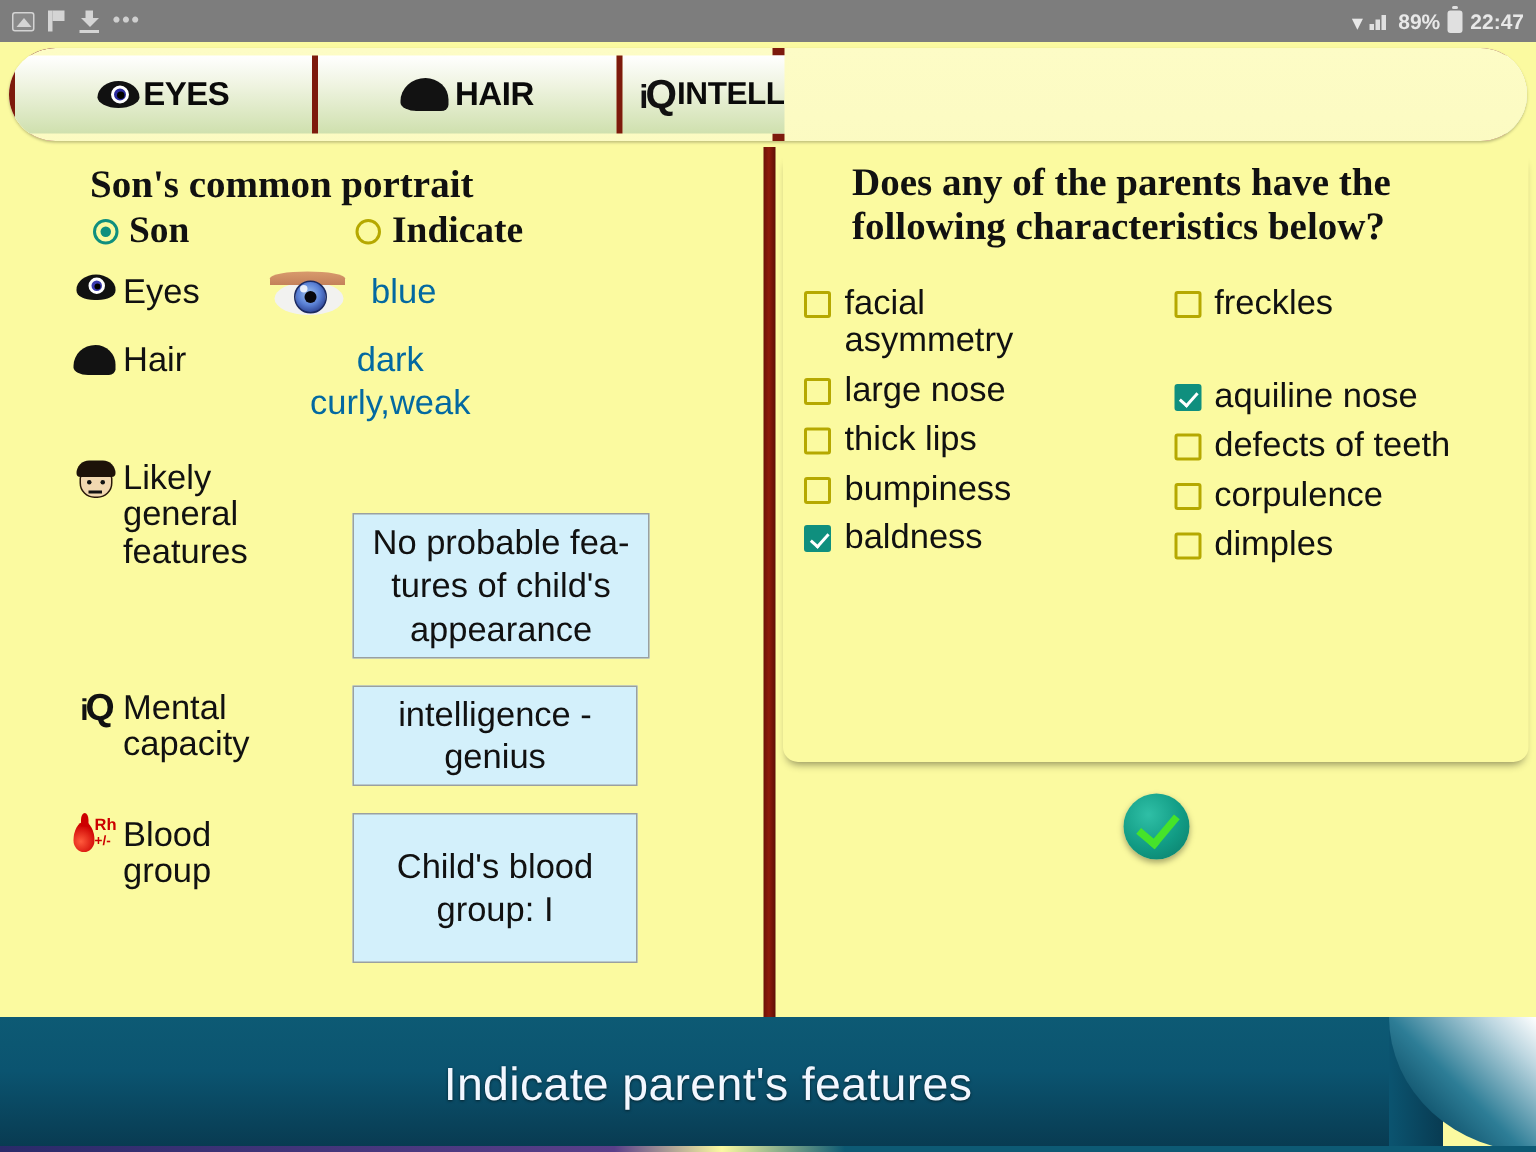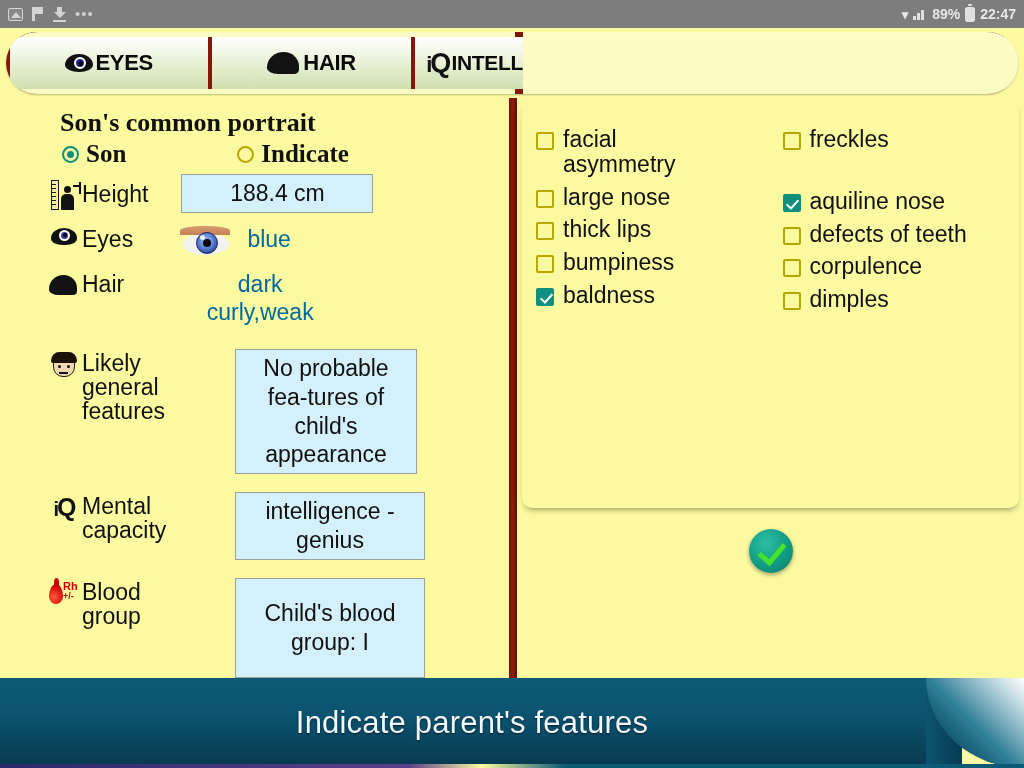--- a/index.html
+++ b/index.html
@@ -145,21 +145,21 @@
     padding:4px 6px; line-height:1.25;
   }
 
   .row-height{ align-items:center; }
   .row-height .txtbox{ width:192px; margin-left:33px; }
 
   .swatch-row{ display:flex; align-items:flex-start; }
   .swatch{ flex:0 0 auto; margin-left:45px; }
   .swtext{ font-size:23px; color:#0369a1; text-align:center; line-height:1.25; margin-left:26px; width:130px; }
 
-  .box-general{ width:182px; margin-left:33px; }
+  .box-general{ width:198px; margin-left:33px;margin-top:38px; }
   .box-mental{ width:190px; margin-left:33px; }
   .box-blood{ width:190px; margin-left:33px; height:100px; display:flex;align-items:center;justify-content:center;}
 
   
   .ic-height{ width:26px;height:30px;position:relative;}
   .ic-height .ruler{position:absolute;left:0;top:0;width:8px;height:30px;background:#f6e9a8;border:1.5px solid #1a1a1a;}
   .ic-height .ruler i{position:absolute;left:0;width:4px;height:1px;background:#1a1a1a;}
   .ic-height .person{position:absolute;left:9px;top:6px;width:15px;height:24px;}
   .ic-height .person:before{content:"";position:absolute;left:4px;top:0;width:7px;height:7px;border-radius:50%;background:#111;}
   .ic-height .person:after{content:"";position:absolute;left:1px;top:8px;width:13px;height:16px;background:#111;border-radius:5px 5px 0 0;}
@@ -372,41 +372,20 @@
         <div class="radio sel">
           <span class="dot"></span>
           <span class="rl">Son</span>
         </div>
         <div class="radio daughter">
           <span class="dot"></span>
           <span class="rl">Indicate</span>
         </div>
       </div>
 
-      <div class="frow row-height">
-        <span class="fico">
-          <span class="ic-height">
-            <span class="ruler">
-                <i style="top:3px"></i>
-                <i style="top:7px"></i>
-                <i style="top:11px"></i>
-                <i style="top:15px"></i>
-                <i style="top:19px"></i>
-                <i style="top:23px"></i>
-              </span>
-            <span class="person"></span>
-              <span class="tbar"></span>
-              <span class="tbar2"></span>
-          </span>
-        </span>
-        <span class="flabel">Height</span>
-        <span class="fval-wrap">
-          <span class="txtbox">188.4 cm</span>
-        </span>
-      </div>
 
       <div class="frow" style="margin-top:12px;">
         <span class="fico">
           <span class="ic-eye">
               <span class="lid"></span>
               <span class="ir"></span>
               <span class="pu"></span>
             </span>
         </span>
         <span class="flabel">Eyes</span>
@@ -468,20 +447,21 @@
         <span class="flabel" style="width:120px;">Blood group</span>
         <span class="fval-wrap">
           <span class="txtbox box-blood">Child's blood group: I</span>
         </span>
       </div>
 
     </div>
 
     <div class="right">
       <div class="qcard">
+        <div class="qtitle">Does any of the parents have the following characteristics below?</div>
 
         <div class="cbgrid">
 
           <div class="cbcol col1">
             <div class="cbitem wrap2">
               <span class="box"></span>
               <span class="lbl">facial asymmetry</span>
             </div>
             <div class="cbitem">
               <span class="box"></span>

